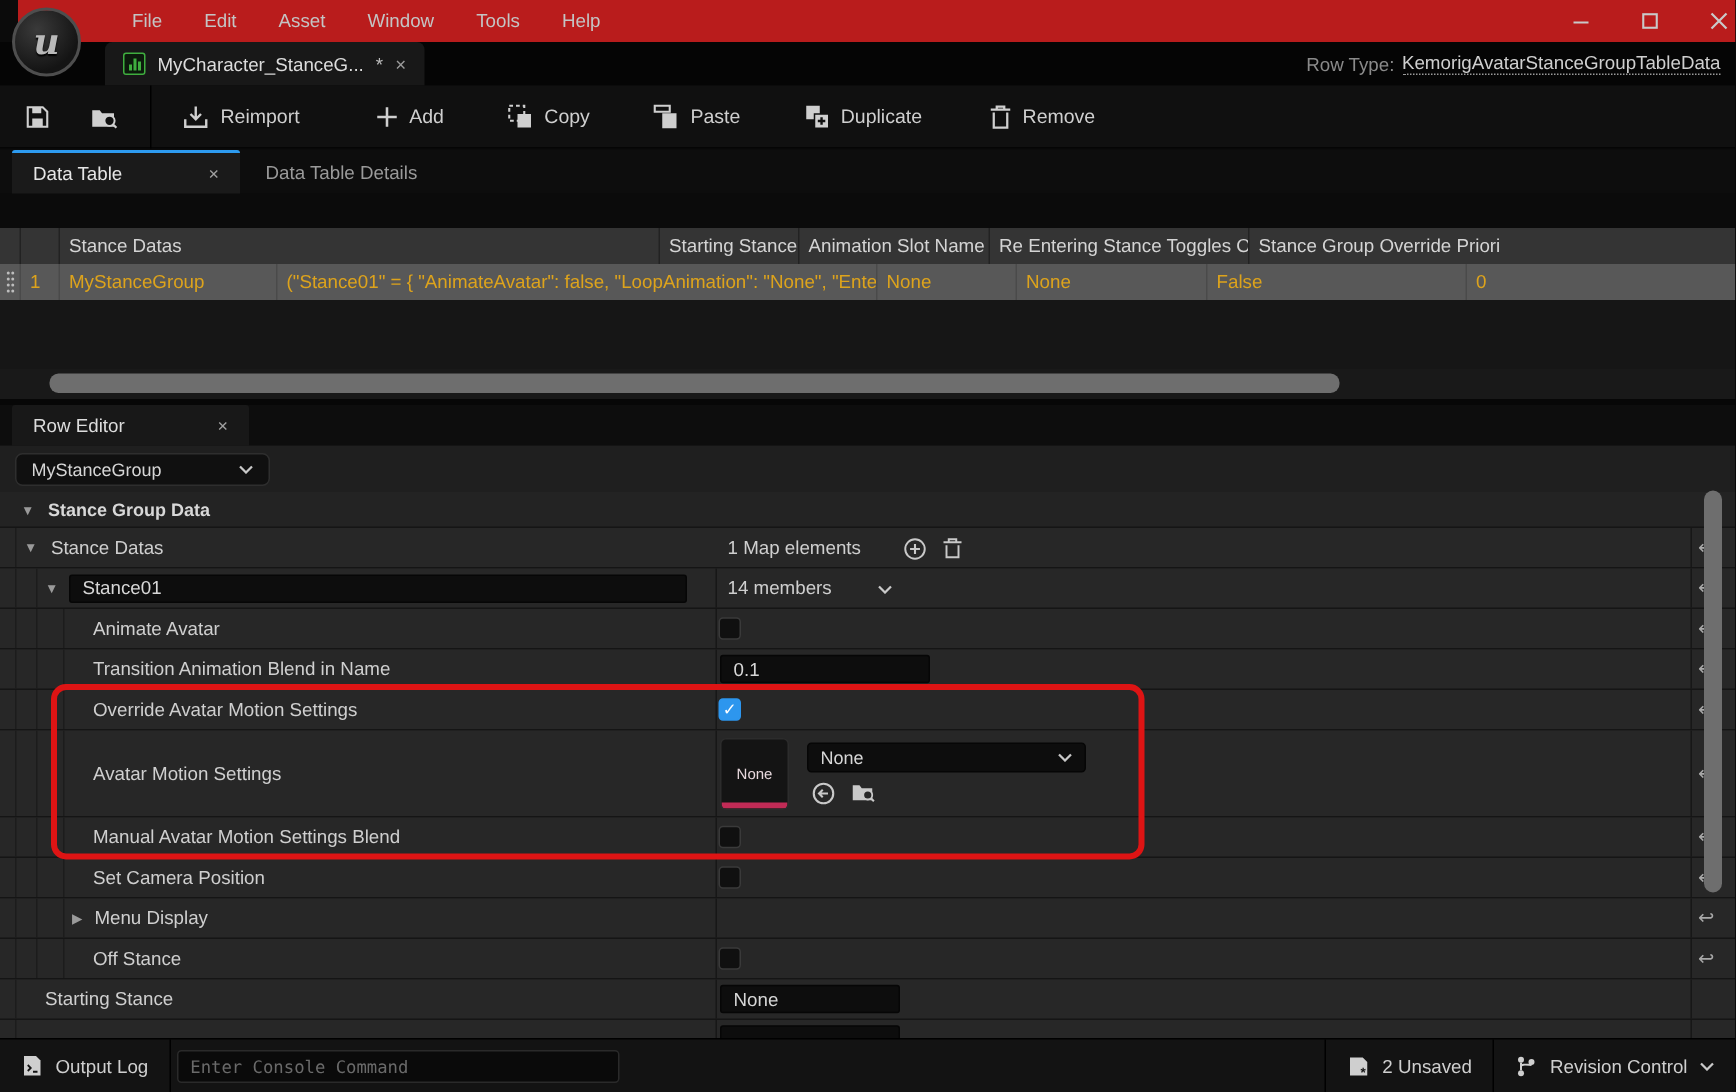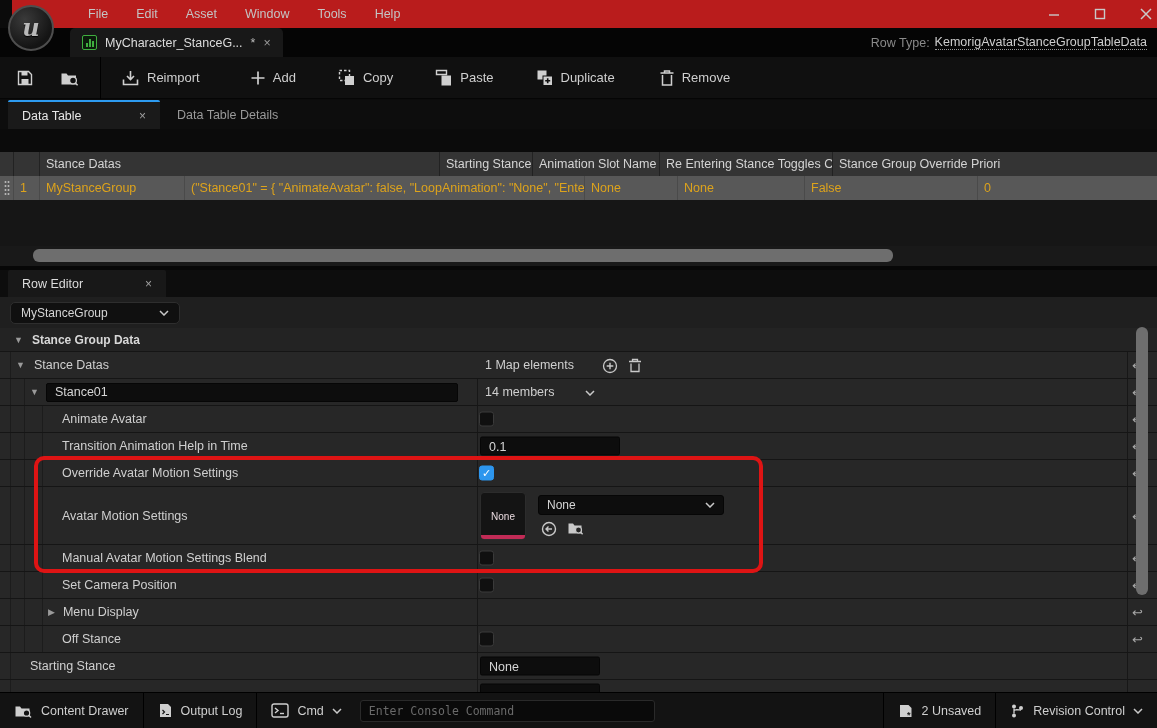--- a/index.html
+++ b/index.html
@@ -385,21 +385,21 @@
         <span class="vsplit"></span>
           <span class="vreset"></span>
           <span class="reset-arrow">↩</span>
       </div>
 
       <div class="re-row">
         <span class="guide-l" style="left:10px"></span>
           <span class="guide-l" style="left:24px"></span>
           <span class="guide-l" style="left:42px"></span>
         <div class="name" style="left:62px;">
-            <span>Transition Animation Help in Time</span>
+            <span>Transition Animation Blend in Name</span>
           </div>
         <div class="txt-input" style="left:480px; width:140px;">
           <span>0.1</span>
         </div>
         <span class="vsplit"></span>
           <span class="vreset"></span>
           <span class="reset-arrow">↩</span>
       </div>
 
       <div class="re-row">
@@ -527,51 +527,26 @@
     </div>
 
     <div class="vscroll"></div>
   </div>
 
   <div class="abs red-box"></div>
 
   <div class="abs statusbar">
     <div class="sb-btn">
       <span>
-          <svg width="19" height="16" viewBox="0 0 19 16">
-            <path d="M1.5 3.5 h4.5 l1.5 2 h8 v8 h-14 z" fill="#cfcfcf"></path>
-            <circle cx="12.5" cy="10" r="3.2" fill="#131313" stroke="#cfcfcf" stroke-width="1.2"></circle>
-            <line x1="14.8" y1="12.3" x2="17" y2="14.5" stroke="#cfcfcf" stroke-width="1.4"></line>
-          </svg>
-        </span>
-      <span>Content Drawer</span>
-    </div>
-    <div class="sb-btn">
-      <span>
           <svg width="15" height="17" viewBox="0 0 15 17">
             <path d="M2 2 h8 l3 3 v10 h-11 z" fill="#cfcfcf"></path>
             <path d="M4.5 8 l2 2 -2 2 M8 12.5 h3" stroke="#131313" stroke-width="1.2" fill="none"></path>
           </svg>
         </span>
       <span>Output Log</span>
-    </div>
-    <div class="sb-btn no-border">
-      <span>
-          <svg width="18" height="15" viewBox="0 0 18 15">
-            <rect x="1" y="1" width="16" height="13" rx="2" fill="none" stroke="#cfcfcf" stroke-width="1.4"></rect>
-            <path d="M4 5 l3 2.5 -3 2.5" fill="none" stroke="#cfcfcf" stroke-width="1.4"></path>
-            <line x1="9" y1="10.5" x2="13" y2="10.5" stroke="#cfcfcf" stroke-width="1.4"></line>
-          </svg>
-        </span>
-      <span>Cmd</span>
-      <span>
-          <svg width="10" height="6">
-            <polyline points="1,1 5,5 9,1" fill="none" stroke="#c9c9c9" stroke-width="1.5"></polyline>
-          </svg>
-        </span>
     </div>
     <div class="console-input">
       <input type="text" placeholder="Enter Console Command" style="">
     </div>
     <div class="sb-right">
       <div class="sb-btn">
         <span>
             <svg width="16" height="16" viewBox="0 0 16 16">
               <path d="M2 2 h8.5 l3 3 v9 h-11.5 z" fill="#cfcfcf"></path>
               <text x="9" y="15" font-size="9" fill="#131313" font-weight="bold">*</text>

